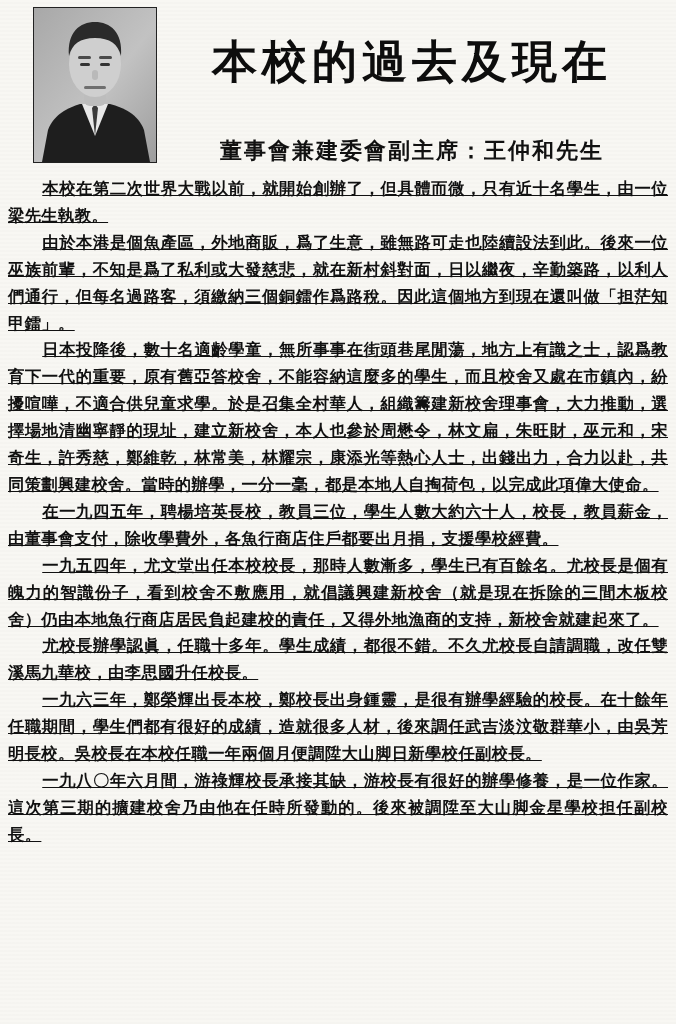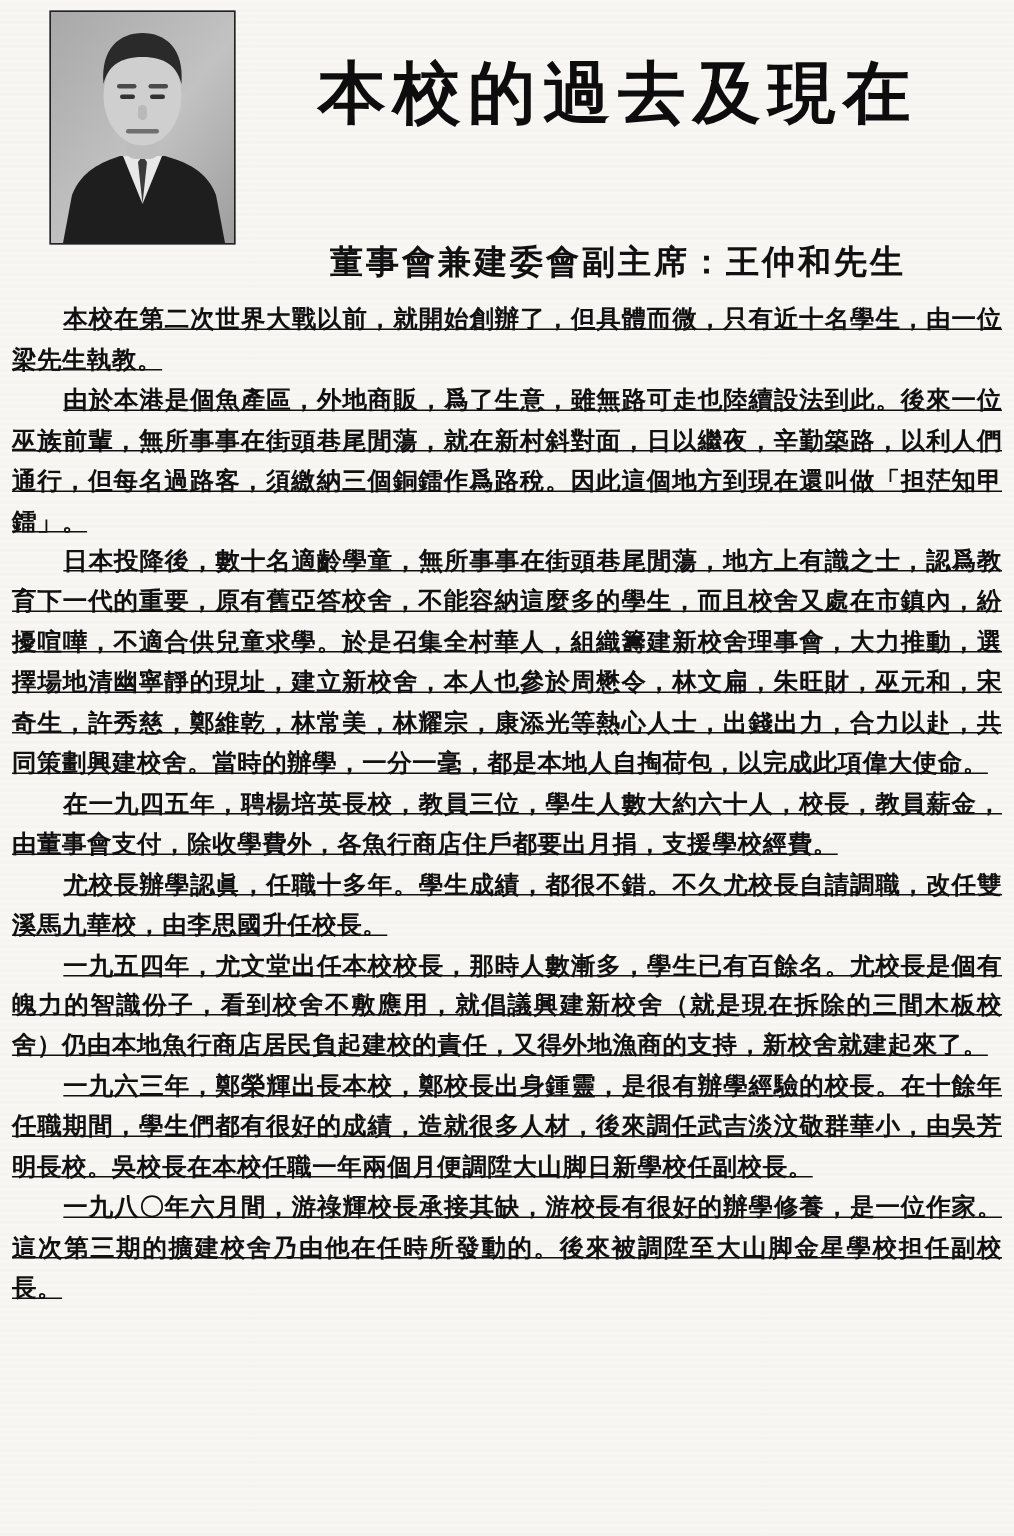--- a/index.html
+++ b/index.html
@@ -47,21 +47,21 @@
     margin: 0;
     margin-top: 28px;
     font-family: "Liberation Sans", "DejaVu Sans", sans-serif;
     font-size: 45px;
     font-weight: bold;
     letter-spacing: 5px;
     color: #0d0d0d;
     white-space: nowrap;
   }
   .page-subtitle {
-    margin-top: 68px;
+    margin-top: 44px;
     font-size: 22px;
     font-weight: bold;
     letter-spacing: 2px;
     color: #111;
     white-space: nowrap;
   }
   
   .article {
     margin-top: 10px;
     font-size: 16.3px;
@@ -121,23 +121,23 @@
 
     <div class="title-block">
       <h1 class="page-title">本校的過去及現在</h1>
       <div class="page-subtitle">董事會兼建委會副主席：王仲和先生</div>
     </div>
 
   </div>
 
   <div class="article">
     <p>本校在第二次世界大戰以前，就開始創辦了，但具體而微，只有近十名學生，由一位梁先生執教。</p>
-    <p>由於本港是個魚產區，外地商販，爲了生意，雖無路可走也陸續設法到此。後來一位巫族前輩，無所事事在街頭巷尾閒蕩，就在新村斜對面，日以繼夜，辛勤築路，以利人們通行，但每名過路客，須繳納三個銅鐳作爲路稅。因此這個地方到現在還叫做「担茫知甲鐳」。</p>
+    <p>由於本港是個魚產區，外地商販，爲了生意，雖無路可走也陸續設法到此。後來一位巫族前輩，不知是爲了私利或大發慈悲，就在新村斜對面，日以繼夜，辛勤築路，以利人們通行，但每名過路客，須繳納三個銅鐳作爲路稅。因此這個地方到現在還叫做「担茫知甲鐳」。</p>
     <p>日本投降後，數十名適齡學童，無所事事在街頭巷尾閒蕩，地方上有識之士，認爲教育下一代的重要，原有舊亞答校舍，不能容納這麼多的學生，而且校舍又處在市鎮內，紛擾喧嘩，不適合供兒童求學。於是召集全村華人，組織籌建新校舍理事會，大力推動，選擇場地清幽寧靜的現址，建立新校舍，本人也參於周懋令，林文扁，朱旺財，巫元和，宋奇生，許秀慈，鄭維乾，林常美，林耀宗，康添光等熱心人士，出錢出力，合力以赴，共同策劃興建校舍。當時的辦學，一分一毫，都是本地人自掏荷包，以完成此項偉大使命。</p>
     <p>在一九四五年，聘楊培英長校，教員三位，學生人數大約六十人，校長，教員薪金，由董事會支付，除收學費外，各魚行商店住戶都要出月捐，支援學校經費。</p>
+    <p>一九五四年，尤文堂出任本校校長，那時人數漸多，學生已有百餘名。尤校長是個有魄力的智識份子，看到校舍不敷應用，就倡議興建新校舍（就是現在拆除的三間木板校舍）仍由本地魚行商店居民負起建校的責任，又得外地漁商的支持，新校舍就建起來了。</p>
     <p>尤校長辦學認眞，任職十多年。學生成績，都很不錯。不久尤校長自請調職，改任雙溪馬九華校，由李思國升任校長。</p>
-    <p>一九五四年，尤文堂出任本校校長，那時人數漸多，學生已有百餘名。尤校長是個有魄力的智識份子，看到校舍不敷應用，就倡議興建新校舍（就是現在拆除的三間木板校舍）仍由本地魚行商店居民負起建校的責任，又得外地漁商的支持，新校舍就建起來了。</p>
     <p>一九六三年，鄭榮輝出長本校，鄭校長出身鍾靈，是很有辦學經驗的校長。在十餘年任職期間，學生們都有很好的成績，造就很多人材，後來調任武吉淡汶敬群華小，由吳芳明長校。吳校長在本校任職一年兩個月便調陞大山脚日新學校任副校長。</p>
     <p>一九八〇年六月間，游祿輝校長承接其缺，游校長有很好的辦學修養，是一位作家。這次第三期的擴建校舍乃由他在任時所發動的。後來被調陞至大山脚金星學校担任副校長。</p>
 
   </div>
 
 </div>
 
 </body></html>

